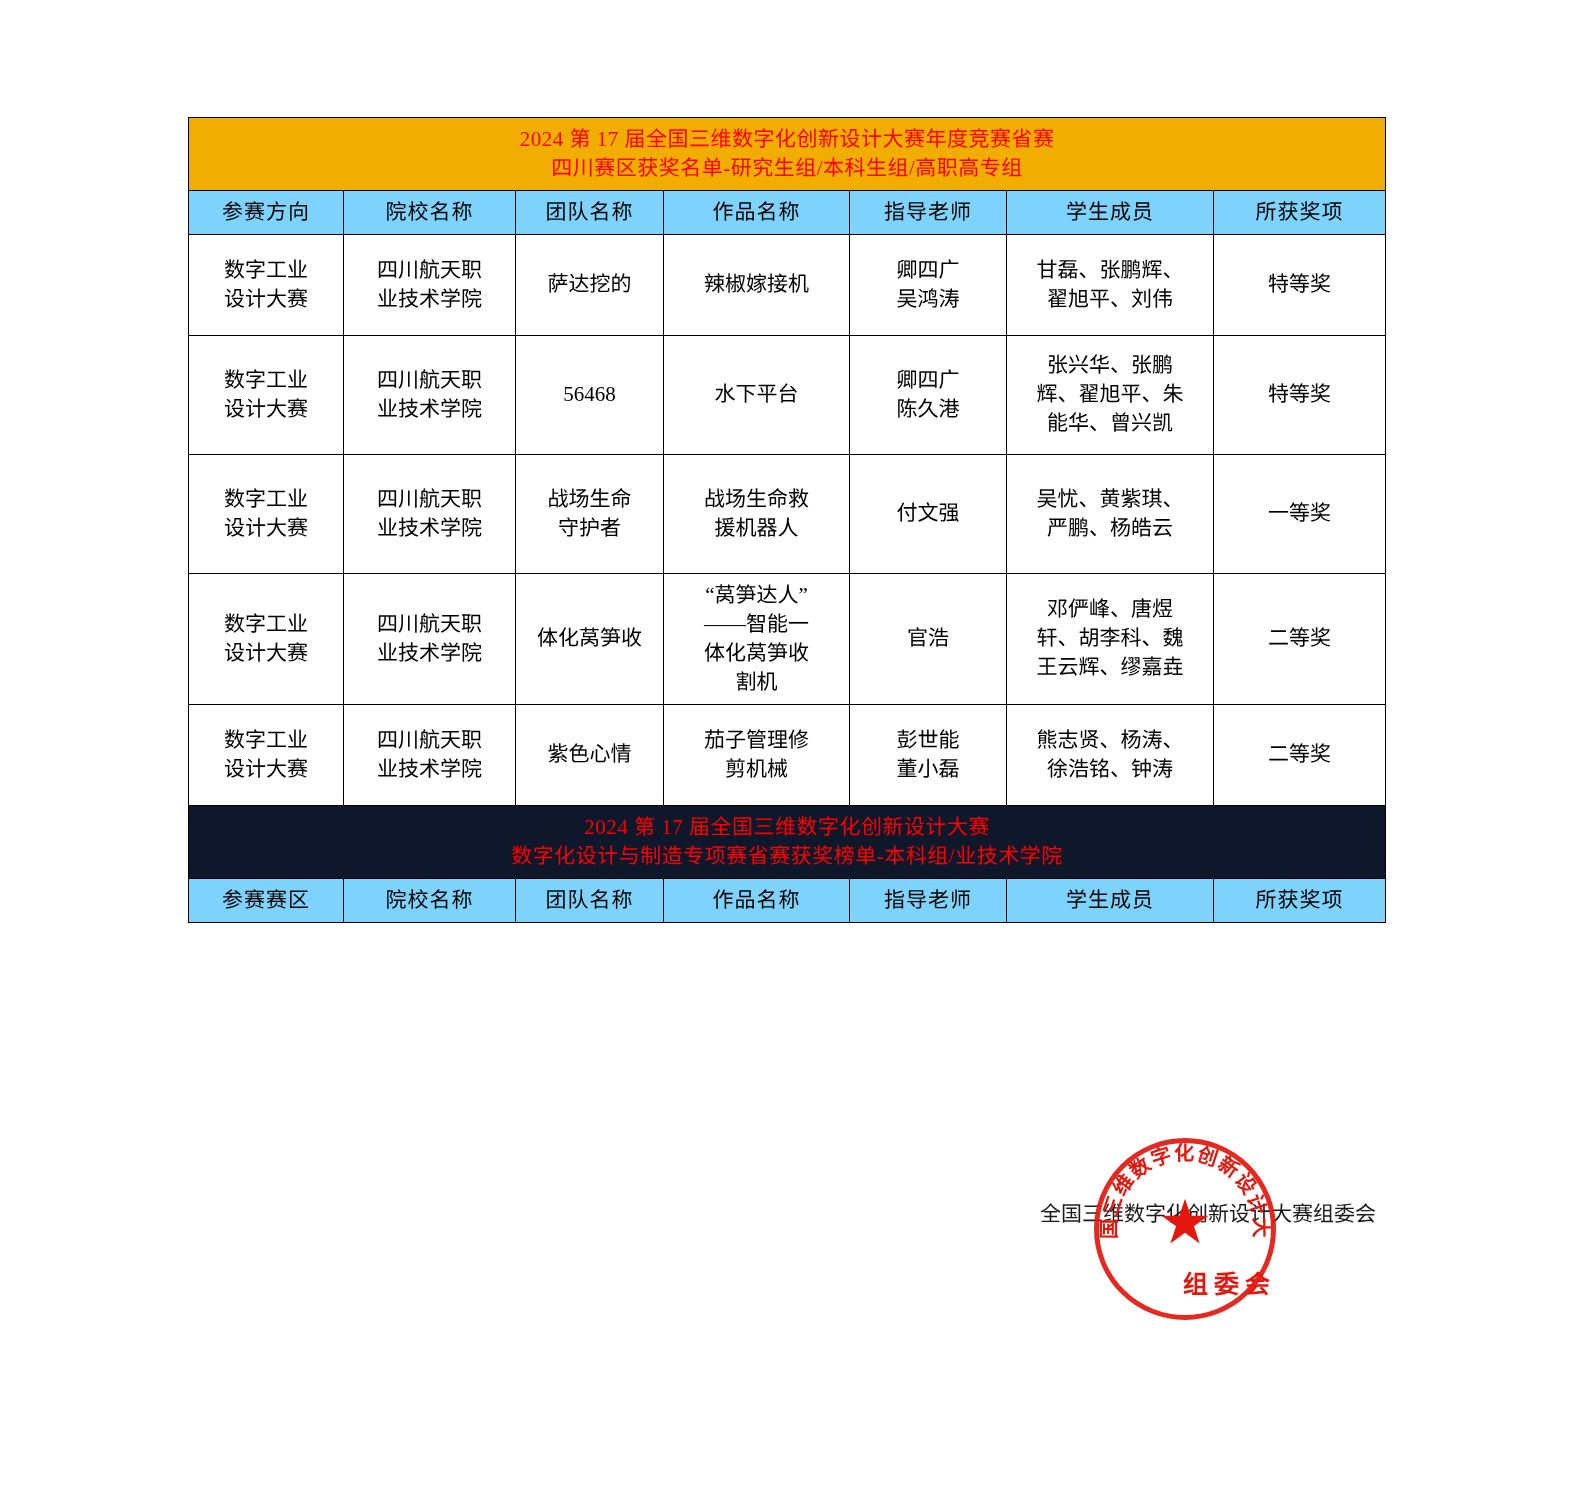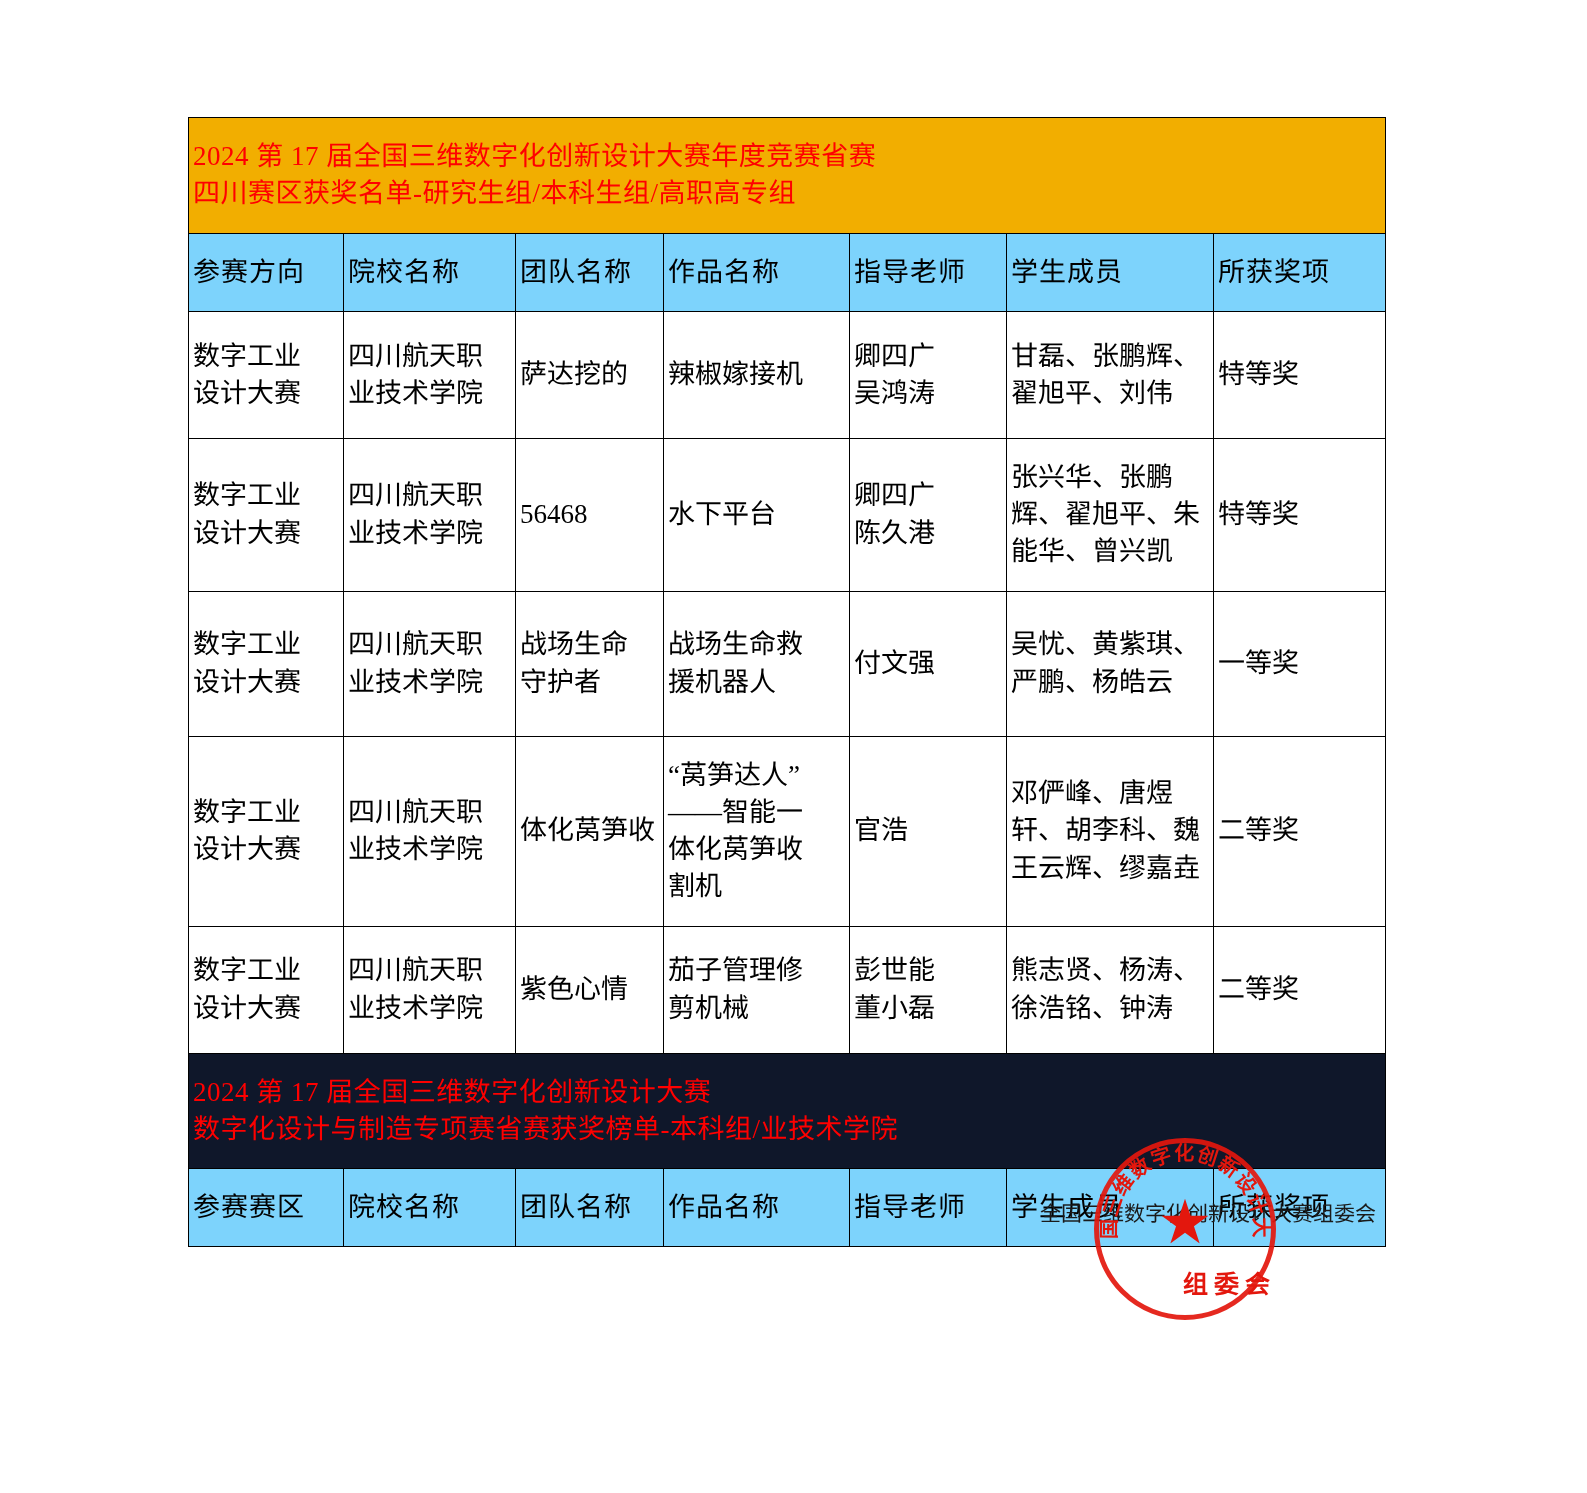--- a/index.html
+++ b/index.html
@@ -28,24 +28,24 @@
     width: 1197px;
   }
   table.award-table {
     border-collapse: collapse;
     table-layout: fixed;
     width: 1197px;
   }
   table.award-table td,
   table.award-table th {
     border: 1.5px solid #000000;
-    text-align: left;
+    text-align: center;
     vertical-align: middle;
-    padding: 20px 4px;
-    font-size: 27px;
+    padding: 7px 4px;
+    font-size: 21px;
     line-height: 1.38;
     font-weight: normal;
   }
   
   col.c1 { width: 155px; }
   col.c2 { width: 172px; }
   col.c3 { width: 148px; }
   col.c4 { width: 186px; }
   col.c5 { width: 157px; }
   col.c6 { width: 207px; }

